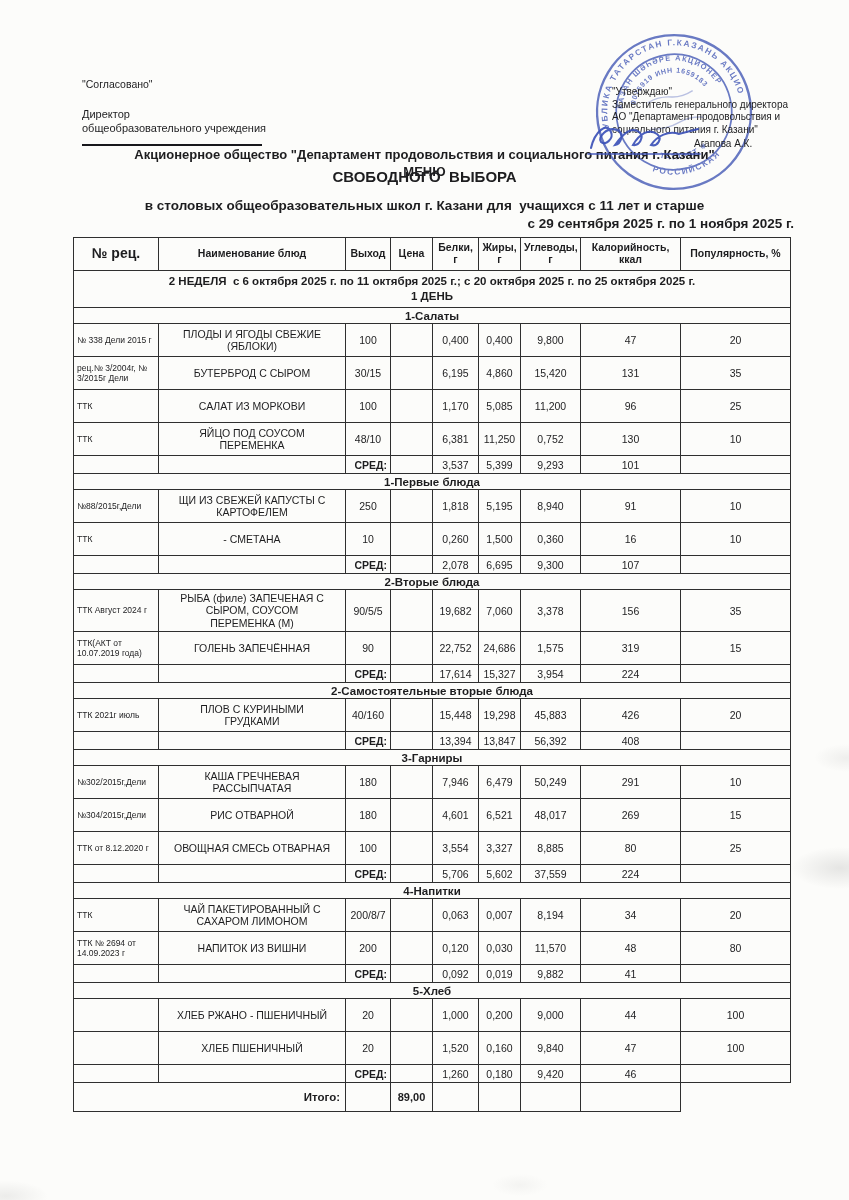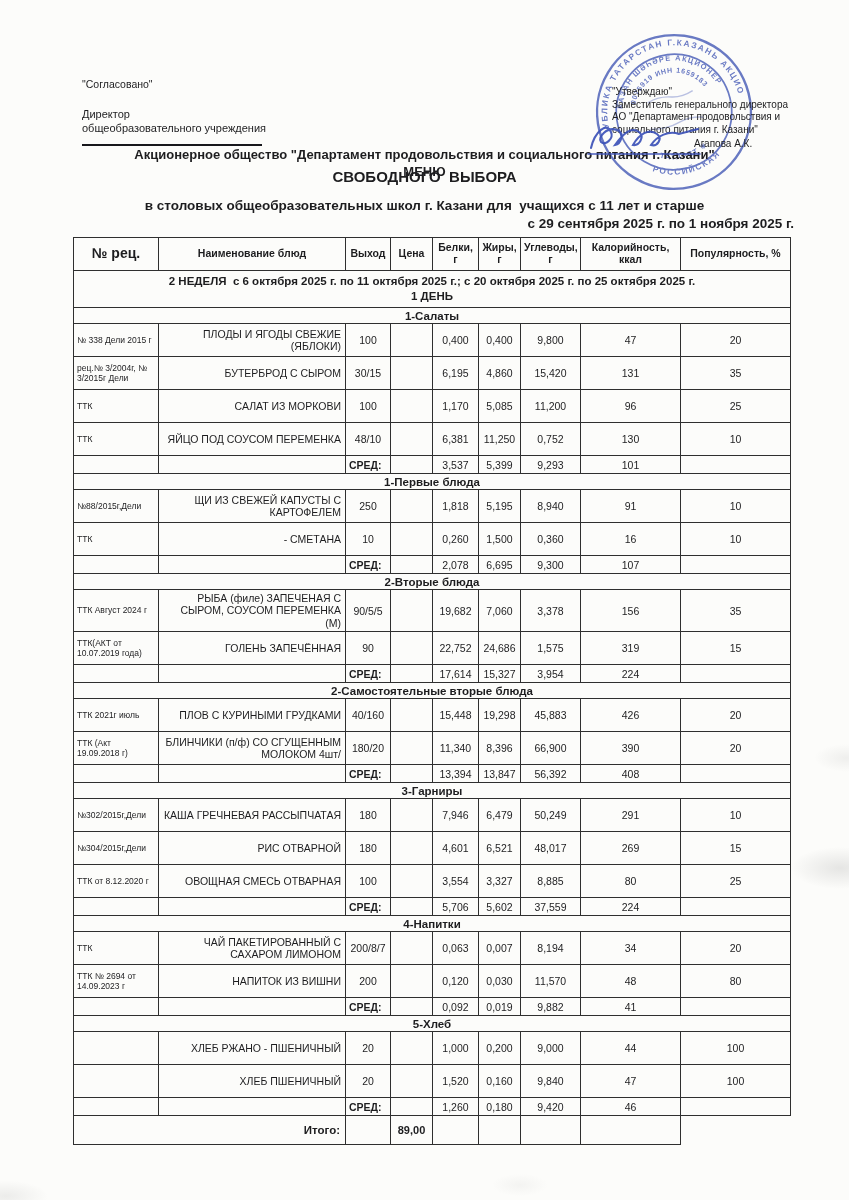--- a/index.html
+++ b/index.html
@@ -47,24 +47,24 @@
     position:absolute;left:73px;top:237px;width:717px;z-index:2;
     border-collapse:collapse;table-layout:fixed;color:var(--ink);
   }
   .menu-table td,.menu-table th{border:1px solid var(--line);padding:1px 3px;vertical-align:middle;overflow:hidden;}
   .menu-table th{font-size:10.5px;font-weight:bold;height:30px;line-height:1.1;text-align:center;}
   .menu-table th.th-rec{font-size:14px;}
   .week-cell{font-size:11.5px;font-weight:bold;padding:2px 5px;height:34px;line-height:1.3;white-space:pre-wrap;text-align:center;}
   td.sec{font-size:11.5px;font-weight:bold;text-align:center;height:15px;padding:0 2px;}
   tr.dish td{height:28px;}
   td.rec{font-size:8.5px;line-height:1.2;padding:2px 3px;text-align:left;}
-  td.name{font-size:10.5px;line-height:1.18;padding:2px 4px;text-align:right;}
+  td.name{font-size:10.5px;line-height:1.18;padding:2px 13px;text-align:center;}
   td.num{font-size:10.5px;text-align:center;}
   tr.avg td{height:13px;}
-  td.avg-label{font-size:10.5px;font-weight:bold;padding-right:3px;}
+  td.avg-label{font-size:10.5px;font-weight:bold;text-align:right;padding-right:3px;}
   tr.total td{height:26px;}
   td.total-label{font-size:11.5px;font-weight:bold;text-align:right;padding-right:5px;}
   td.total-price{font-size:11px;font-weight:bold;text-align:center;}
   td.noborder{border:none;background:transparent;}
 </style>
 </head>
 <body>
 
 <div class="page">
 
@@ -293,31 +293,20 @@
           <td class="rec">ТТК 2021г июль</td>
           <td class="name">ПЛОВ С КУРИНЫМИ ГРУДКАМИ</td>
           <td class="num">40/160</td>
           <td class="num"></td>
           <td class="num">15,448</td>
           <td class="num">19,298</td>
           <td class="num">45,883</td>
           <td class="num">426</td>
           <td class="num">20</td>
         </tr>
-        <tr class="dish">
-          <td class="rec">ТТК (Акт 19.09.2018 г)</td>
-          <td class="name">БЛИНЧИКИ  (п/ф) СО СГУЩЕННЫМ МОЛОКОМ 4шт/</td>
-          <td class="num">180/20</td>
-          <td class="num"></td>
-          <td class="num">11,340</td>
-          <td class="num">8,396</td>
-          <td class="num">66,900</td>
-          <td class="num">390</td>
-          <td class="num">20</td>
-        </tr>
         <tr class="avg">
           <td class="rec"></td>
           <td class="name"></td>
           <td class="avg-label">СРЕД:</td>
           <td class="num"></td>
           <td class="num">13,394</td>
           <td class="num">13,847</td>
           <td class="num">56,392</td>
           <td class="num">408</td>
           <td class="num"></td>

